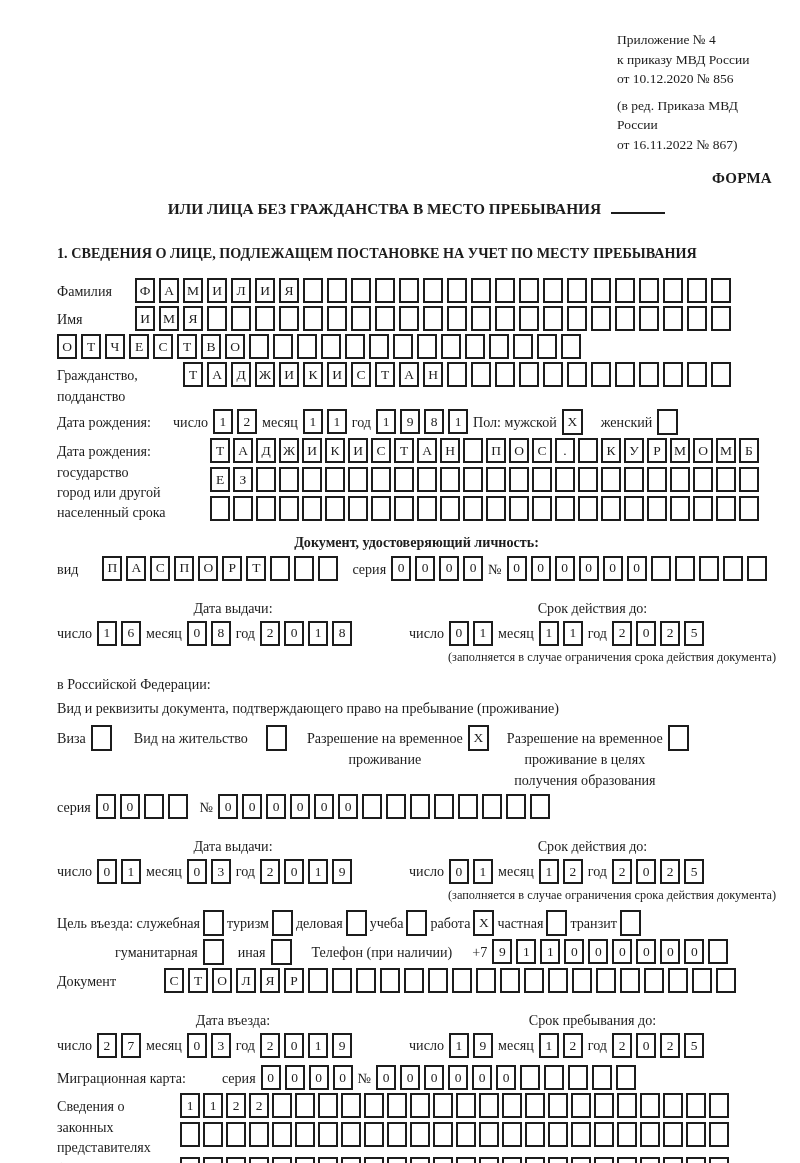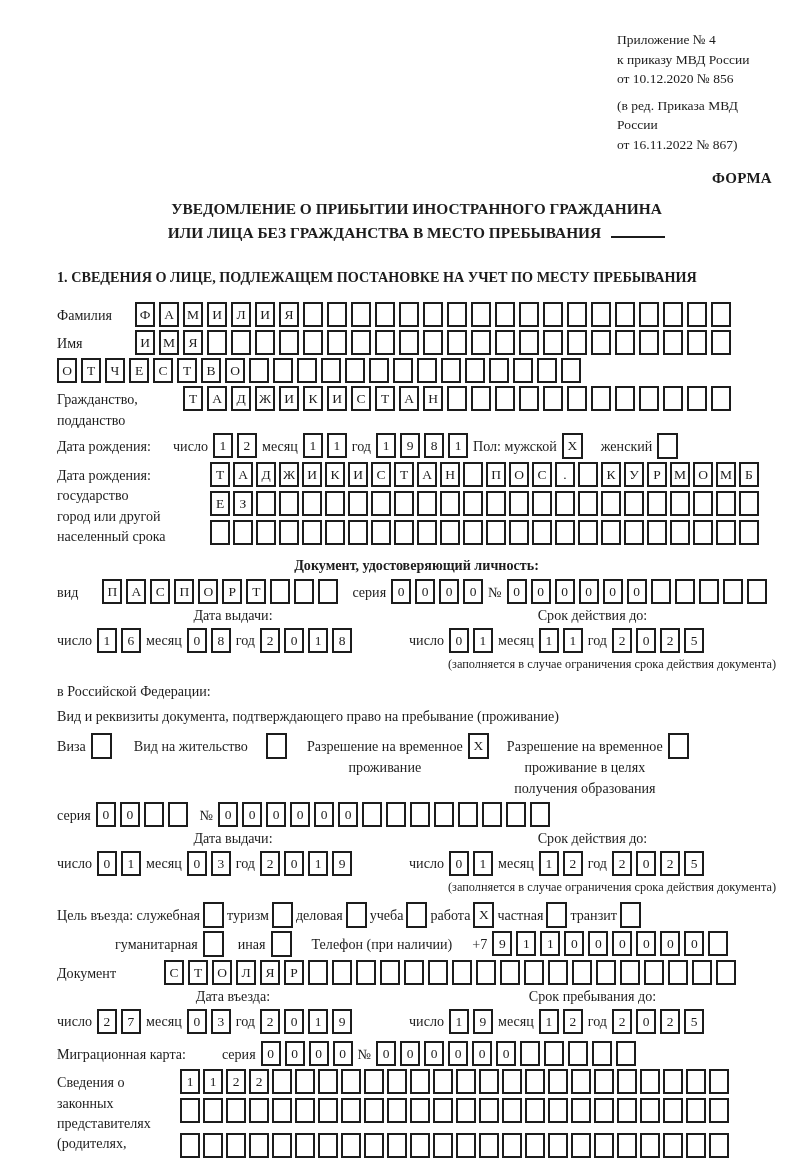--- a/index.html
+++ b/index.html
@@ -31,21 +31,21 @@
   .cell.box{width:21px;height:26px;}
   .gap{display:inline-block;flex:0 0 auto;}
   .mtext{display:inline-block;text-align:center;line-height:1.5;padding-top:3px;}
   .center-bold{text-align:center;font-weight:bold;font-size:14.1px;margin:3px 0 5px;}
   .para{font-size:14.1px;line-height:1.75;margin:4px 0 4px;}
   
   .daterow{margin:3px 0 7px;font-size:14.1px;}
   .dr-cols{display:flex;}
   .dr-left{flex:0 0 352px;}
   .dr-right{flex:1 1 auto;}
-  .dr-title{text-align:center;margin-bottom:4px;}
+  .dr-title{text-align:center;margin-bottom:4px;margin-top:16px;}
   .dr-line{display:flex;align-items:center;column-gap:5px;}
   .dr-line .lbl{padding-top:0;}
   .dr-note{font-size:12.3px;text-align:right;margin-top:4px;}
   
   .mrows > .r{margin-bottom:4px;}
 </style>
 </head>
 <body>
 
 <div class="page">
@@ -58,21 +58,20 @@
       </div>
     <div class="blk2" id="hdr-revision">
         <div>(в ред. Приказа МВД России</div>
         <div>от 16.11.2022 № 867)</div>
       </div>
   </div>
 
   <div class="forma">ФОРМА</div>
 
   <div class="title">
-    <div>УВЕДОМЛЕНИЕ О ПРИБЫТИИ ИНОСТРАННОГО ГРАЖДАНИНА</div>
     <div><span>ИЛИ ЛИЦА БЕЗ ГРАЖДАНСТВА В МЕСТО ПРЕБЫВАНИЯ</span><span class="uline"></span></div>
   </div>
 
   <div class="sec">1. СВЕДЕНИЯ О ЛИЦЕ, ПОДЛЕЖАЩЕМ ПОСТАНОВКЕ НА УЧЕТ ПО МЕСТУ ПРЕБЫВАНИЯ</div>
 
   <div id="form-body">
       <div class="row">
         <div class="lblcol" style="flex: 0 0 73px;">
           <div>Фамилия</div>
         </div>

